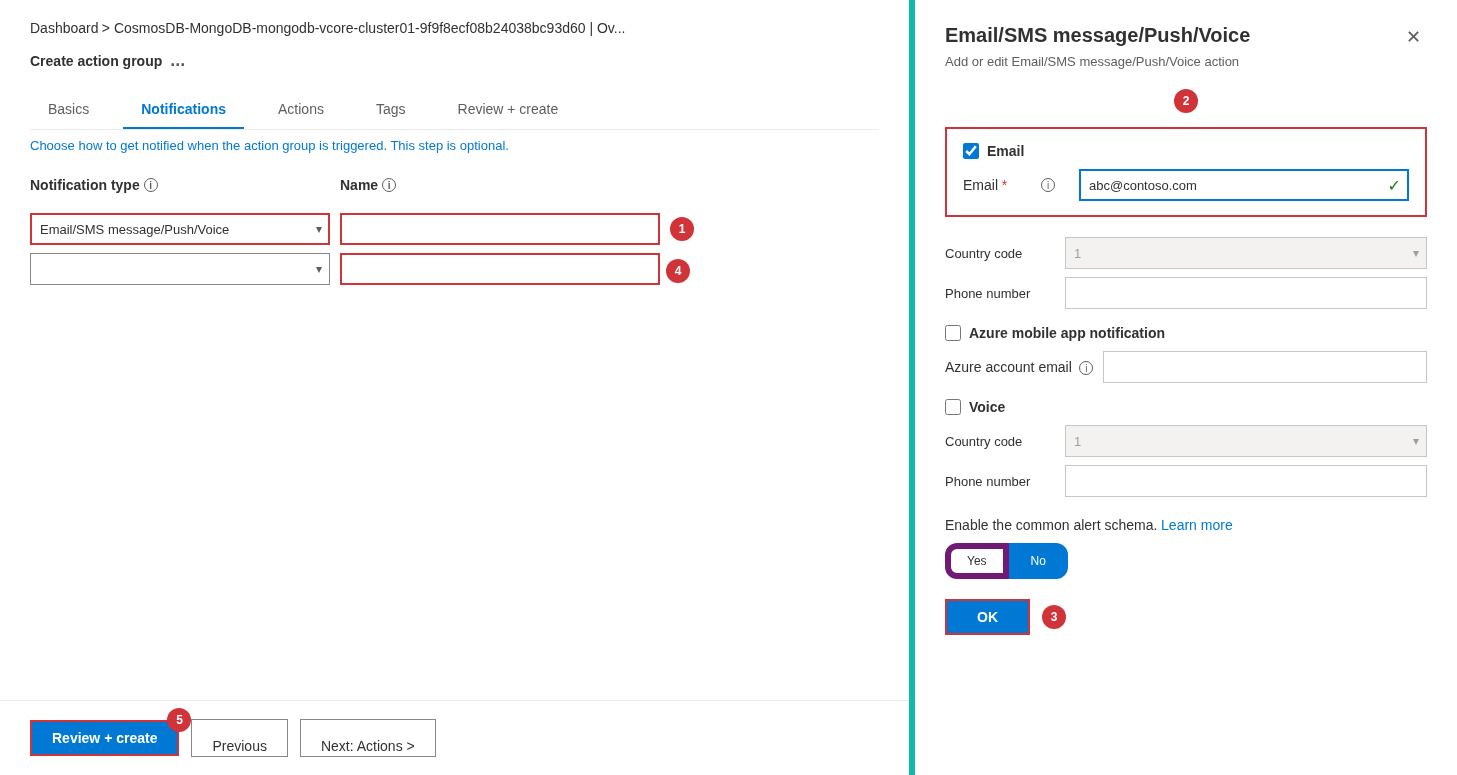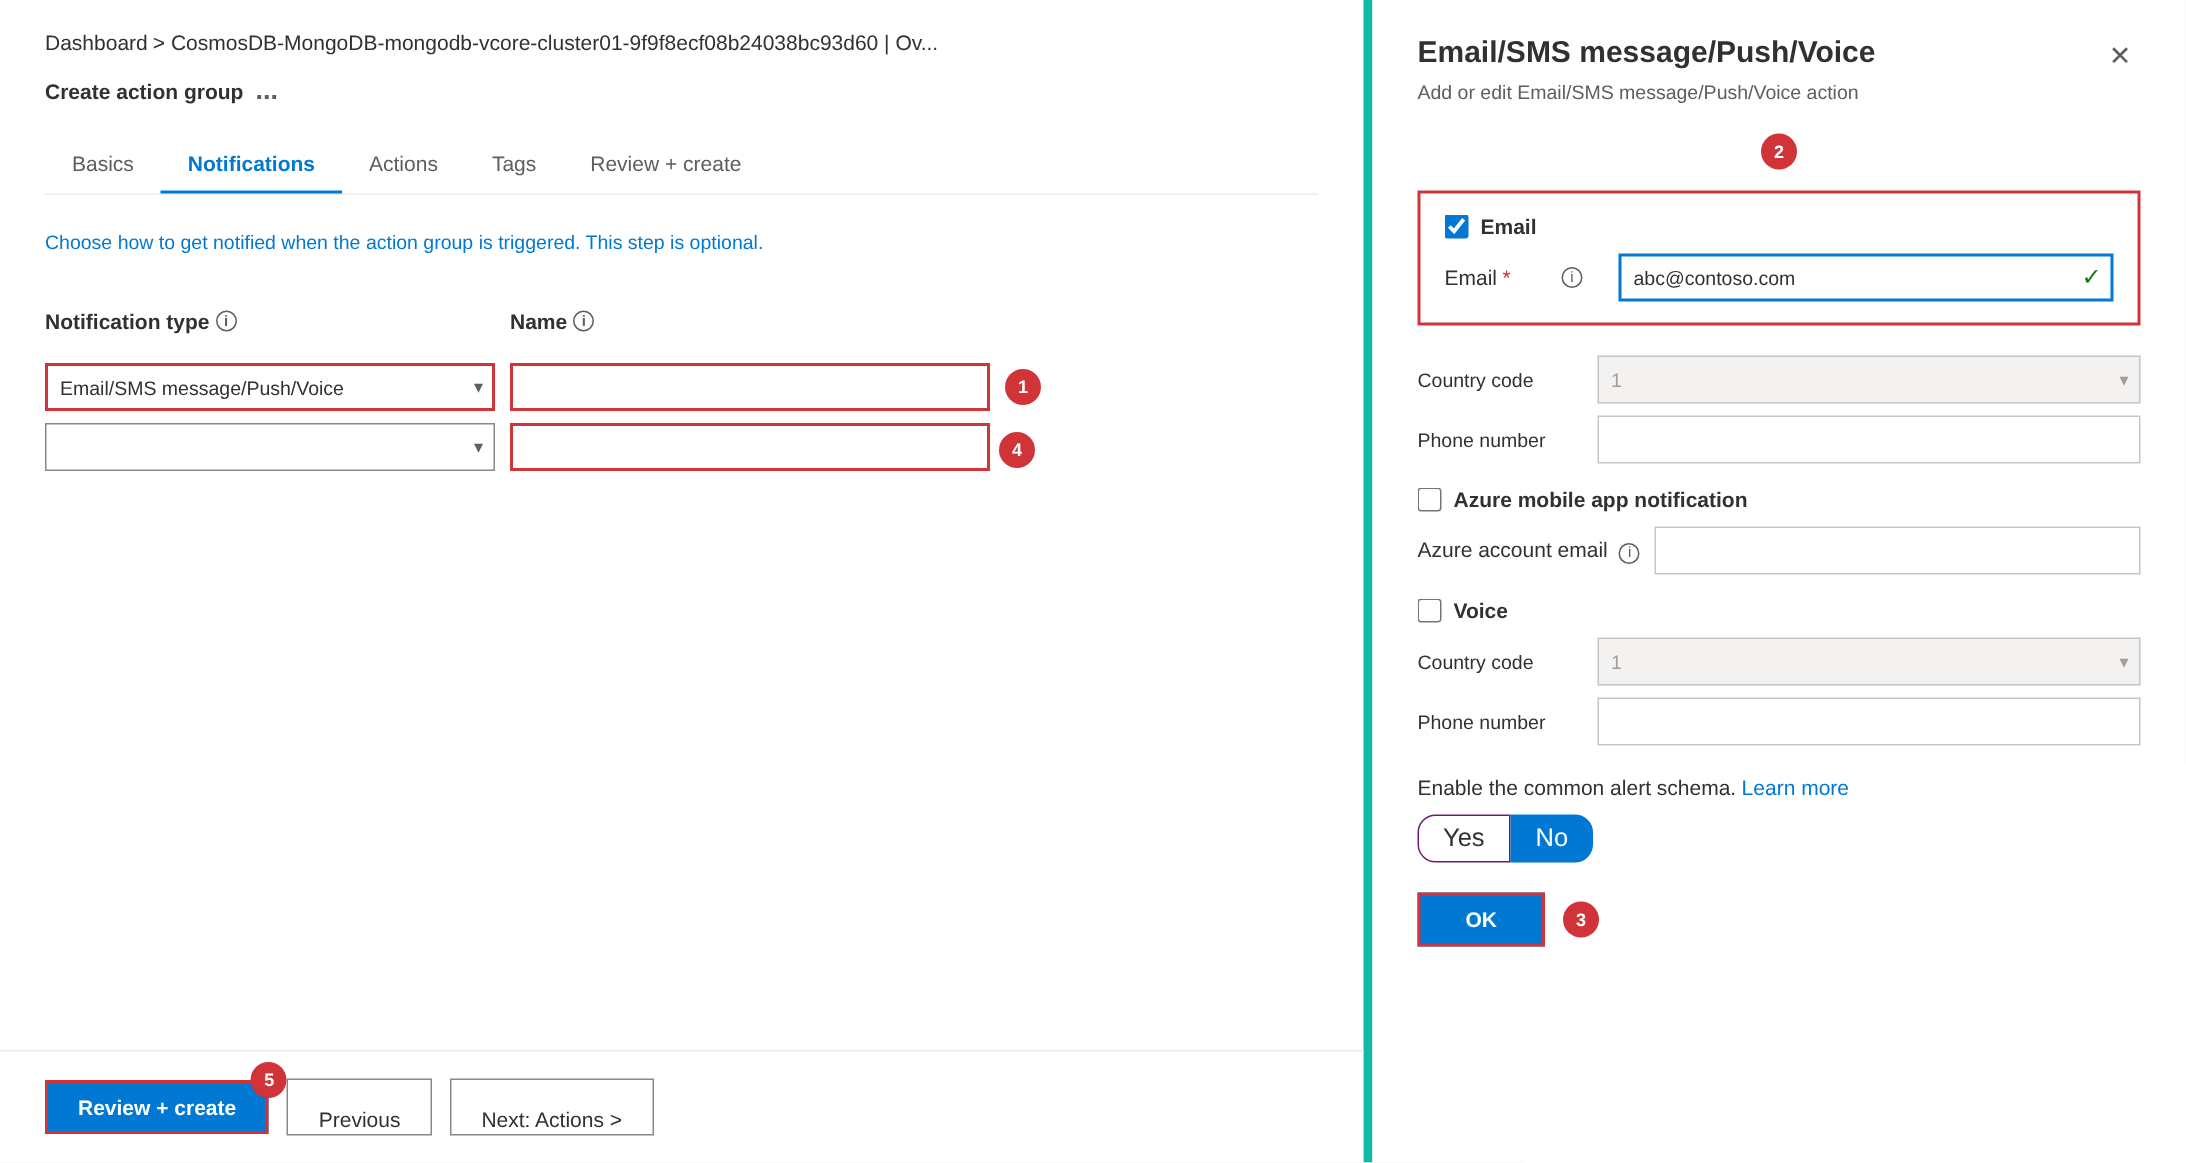--- a/index.html
+++ b/index.html
@@ -32,41 +32,41 @@
       display: flex;
       align-items: center;
       gap: 8px;
       margin-bottom: 20px;
     }
     .page-title-dots { font-size: 18px; color: #605e5c; cursor: pointer; }
 
     
     .tabs {
       display: flex;
-      gap: 0;
+      gap: 16px;
       border-bottom: 1px solid #edebe9;
-      margin-bottom: 24px;
+      margin-bottom: 8px;
     }
     .tab {
       padding: 10px 18px;
       cursor: pointer;
       color: #605e5c;
       border-bottom: 2px solid transparent;
       font-size: 14px;
     }
     .tab.active {
       color: #0078d4;
       border-bottom: 2px solid #0078d4;
       font-weight: 600;
     }
 
     .step-desc {
       color: #0078d4;
       font-size: 13px;
-      margin-bottom: 37px;
+      margin-bottom: 24px;
     }
 
     
     .table-header {
       display: flex;
       gap: 10px;
       margin-bottom: 20px;
     }
     .col-label {
       font-weight: 600;
@@ -341,23 +341,23 @@
     .alert-schema-text a {
       color: #0078d4;
       text-decoration: none;
     }
     .toggle-group {
       display: flex;
       gap: 0;
     }
     .toggle-btn {
       padding: 5px 16px;
-      border: 1px solid #701a75;
-      cursor: pointer;
-      font-size: 17px;
+      border: 6px solid #701a75;
+      cursor: pointer;
+      font-size: 12px;
       background: #fff;
       color: #323130;
     }
     .toggle-btn:first-child { border-radius: 12px 0 0 12px; }
     .toggle-btn:last-child { border-radius: 0 12px 12px 0; }
     .toggle-btn.active {
       background: #0078d4;
       color: #fff;
       border-color: #0078d4;
       padding-left: 16px;

